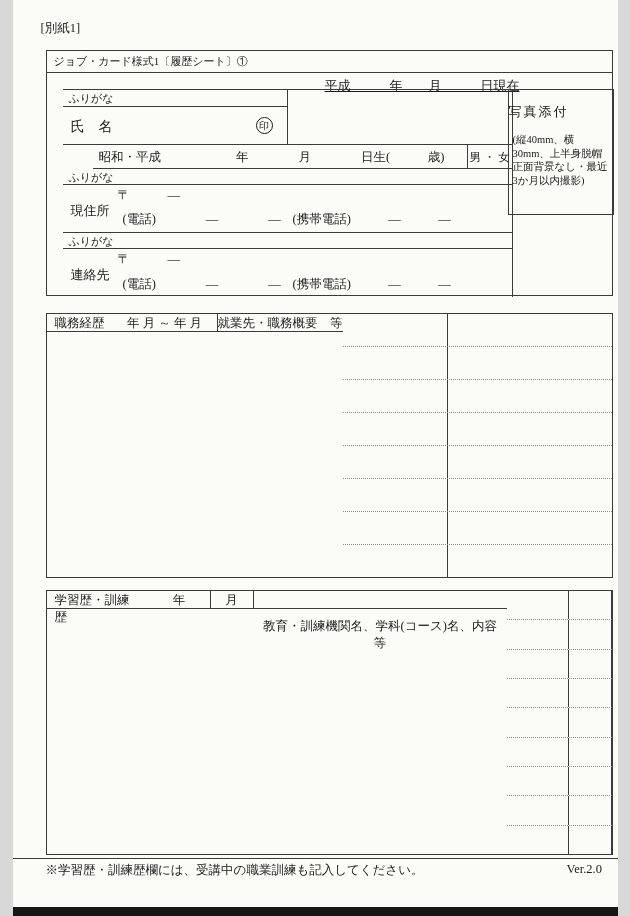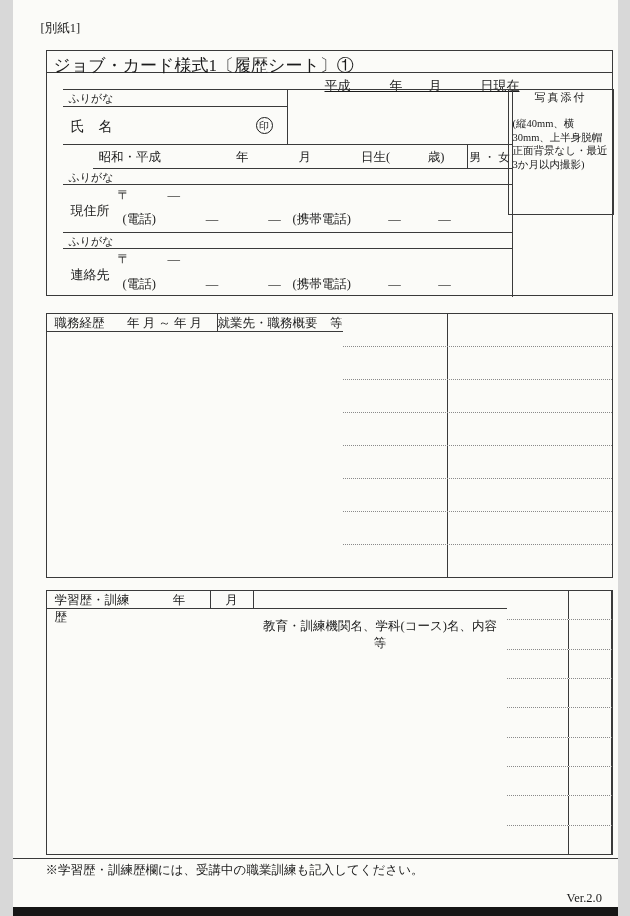--- a/index.html
+++ b/index.html
@@ -9,21 +9,21 @@
     background: #fbfbf8; color: #1b1b1b;
     font-family: "Liberation Serif", "DejaVu Serif", serif;
     overflow: hidden;
   }
   .abs { position: absolute; }
 
   .attachment { left: 28px; top: 20px; font-size: 12.5px; }
 
   
   .top-box { left: 33px; top: 50px; width: 567px; height: 246px; border: 1px solid #3a3a3a; }
-  .title-row { height: 22px; border-bottom: 1px solid #3a3a3a; padding: 3px 7px 0; font-size: 17px; }
+  .title-row { height: 22px; border-bottom: 1px solid #3a3a3a; padding: 3px 7px 0; font-size: 11px; }
   .date-line { position: absolute; left: 278px; top: 26px; font-size: 13px; white-space: nowrap; text-decoration: underline; }
 
   .form-table { position: absolute; left: 16px; top: 38px; width: 450px; height: 208px;
                 border-top: 1px solid #3a3a3a; border-right: 1px solid #3a3a3a; }
   .fr { display: flex; }
   .fr-a { height: 17px; }
   .fa-left { width: 225px; border-right: 1px solid #3a3a3a; border-bottom: 1px solid #3a3a3a; }
   .furi { font-size: 11px; padding: 1px 6px 0; }
   .fa-right { flex: 1; font-size: 12px; padding: 1px 6px 0; }
   .fr-b { height: 38px; border-bottom: 1px solid #3a3a3a; }
@@ -36,21 +36,21 @@
   .fc-right { width: 45px; border-left: 1px solid #3a3a3a; text-align: center; padding: 5px 0 0; font-size: 11.5px; white-space: nowrap; }
   .fr-d { height: 16px; border-bottom: 1px solid #3a3a3a; }
   .addr-block { height: 48px; border-bottom: 1px solid #3a3a3a; position: relative; font-size: 12.5px; }
   .addr-block.last { border-bottom: none; }
   .postal { position: absolute; left: 55px; top: 2px; white-space: nowrap; }
   .addr-label { position: absolute; left: 8px; top: 17px; font-size: 13px; }
   .phone { position: absolute; left: 60px; bottom: 4px; white-space: nowrap; }
   .mobile { position: absolute; left: 230px; bottom: 4px; white-space: nowrap; }
 
   .photo-box { position: absolute; left: 461px; top: 38px; width: 106px; height: 126px; border: 1px solid #3a3a3a; }
-  .photo-title { text-align: center; font-size: 11px; letter-spacing: 2px; }
+  .photo-title { margin-top: 13px; font-size: 13px; letter-spacing: 2px; }
   .photo-note { margin: 12px 3px 0 4px; font-size: 10.5px; line-height: 1.3; }
 
   
   .sec-box { left: 33px; width: 567px; height: 265px; border: 1px solid #3a3a3a; display: flex; flex-direction: row; }
   .work { top: 313px; }
   .edu  { top: 590px; }
   .sec-title { height: 18px; border-bottom: 1px solid #3a3a3a; font-size: 12.5px; padding: 1px 8px 0; }
   .hdr-row { height: 18px; border-bottom: 1px solid #3a3a3a; display: flex; font-size: 12.5px; text-align: center; }
   .hdr-row > div { padding-top: 1px; }
   .w-col1 { width: 105px; border-right: 1px solid #3a3a3a; }
@@ -58,21 +58,21 @@
   .e-col1 { width: 62px; border-right: 1px solid #3a3a3a; }
   .e-col2 { width: 43px; border-right: 1px solid #3a3a3a; }
   .e-col3 { flex: 1; margin-top: 26px; }
   .rows { flex: 1; display: flex; flex-direction: column; }
   .row { flex: 1; display: flex; border-bottom: 1px dotted #8a8a8a; }
   .row:last-child { border-bottom: none; }
 
   
   .footer-rule { left: 0; top: 858px; width: 630px; height: 0; border-top: 1px solid #3a3a3a; }
   .footer-note { left: 33px; top: 862px; font-size: 12.5px; }
-  .version { left: 554px; top: 862px; font-size: 12.5px; margin-top: 29px; }
+  .version { left: 554px; top: 862px; font-size: 12.5px; }
   .bottom-bar { left: 0; top: 907px; width: 630px; height: 9px; background: #161616; }
 </style>
 </head>
 <body>
 
 <div class="page">
 
   <div class="abs attachment">[別紙1]</div>
 
   <div class="abs top-box">

